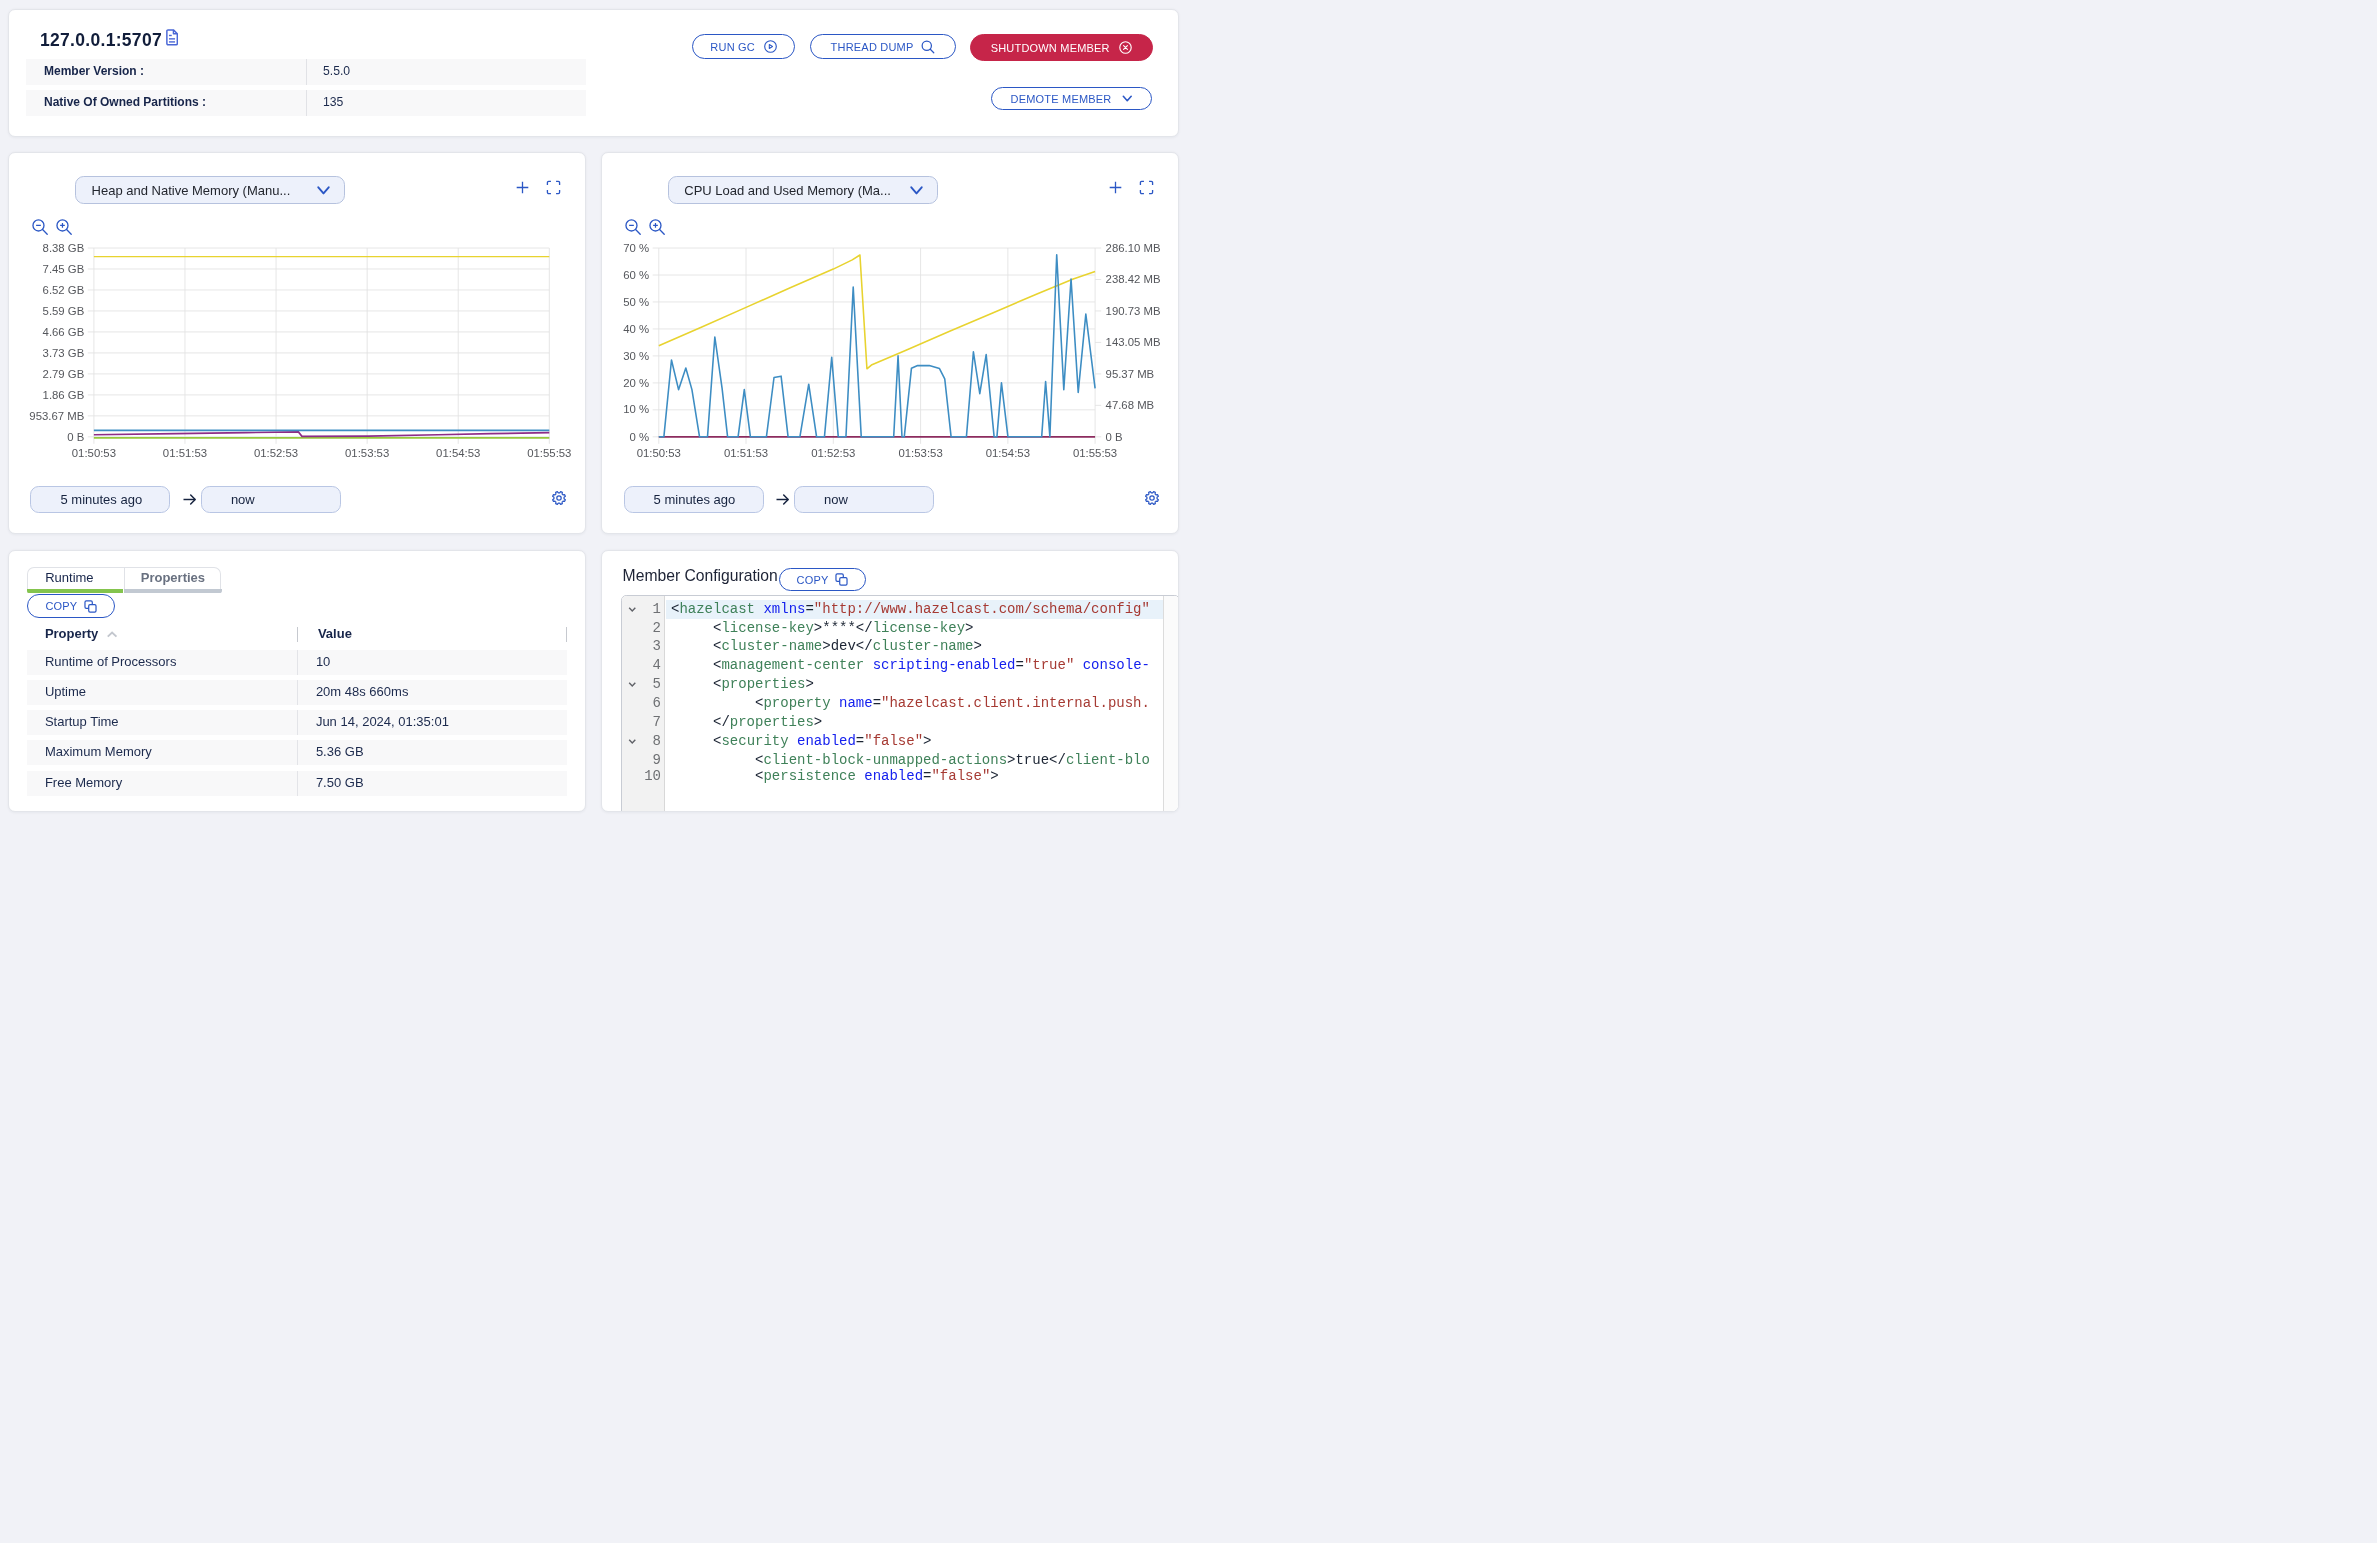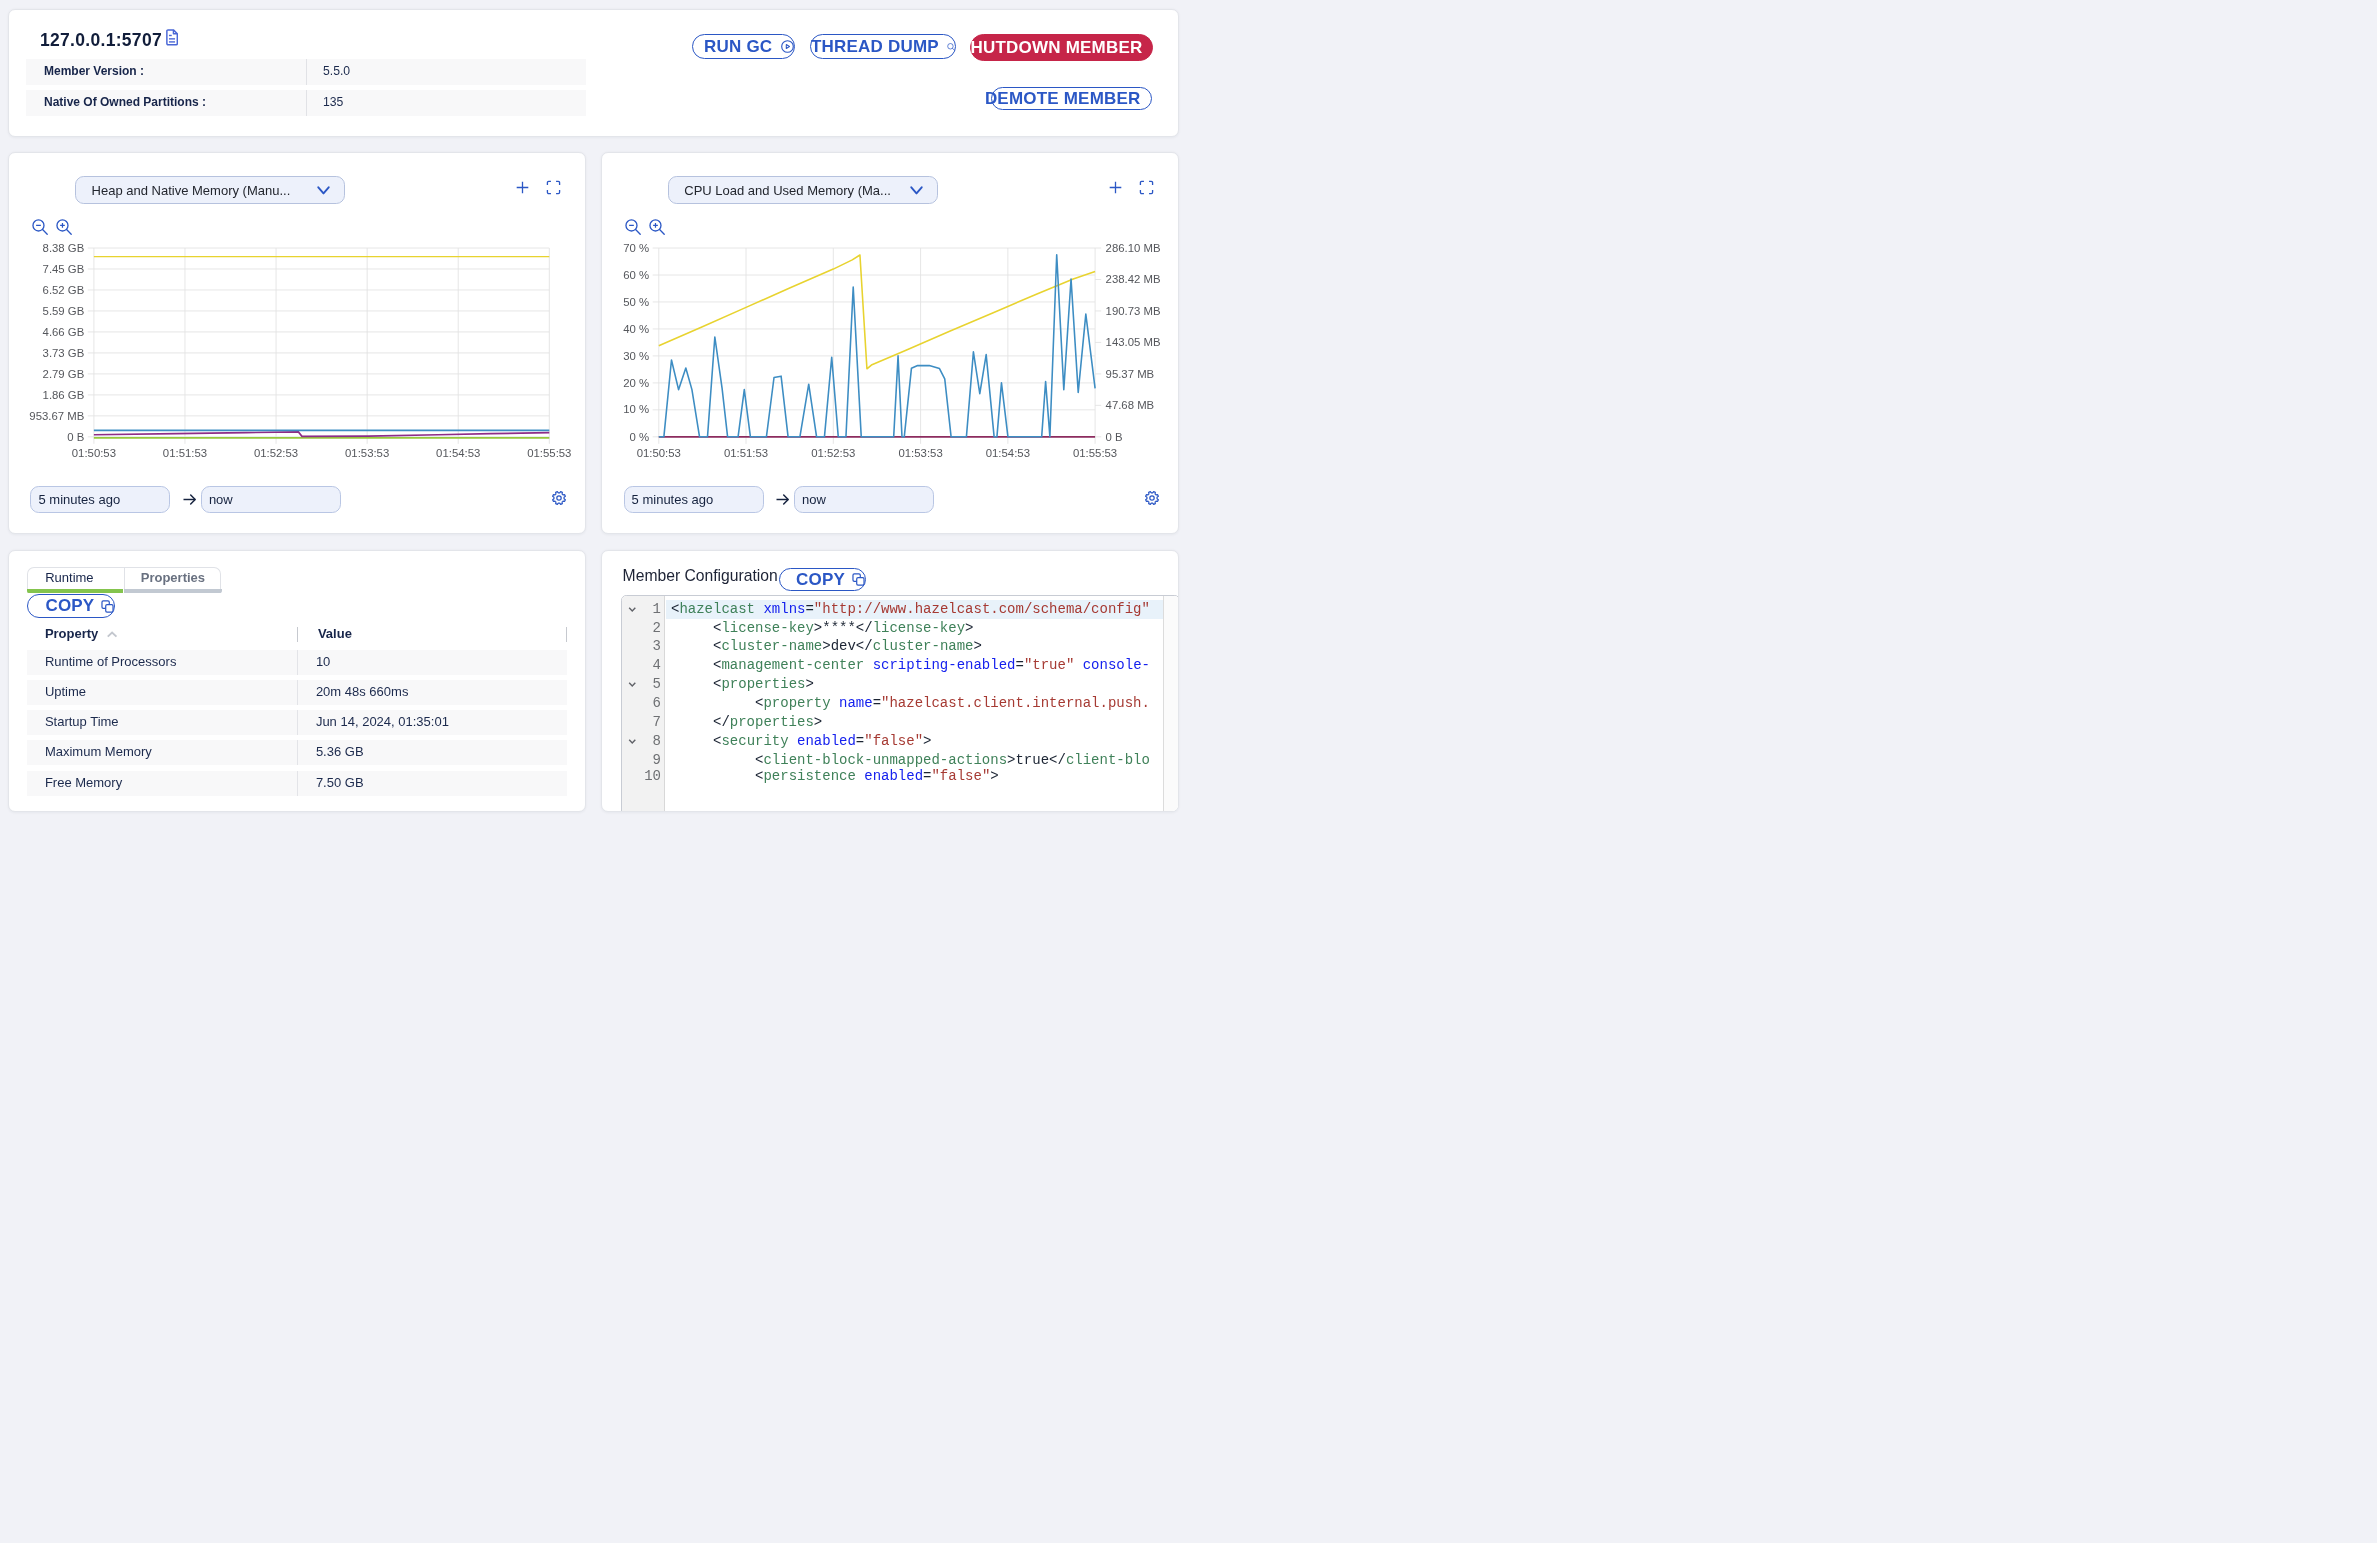--- a/index.html
+++ b/index.html
@@ -1,21 +1,21 @@
 <!DOCTYPE html>
 <html style="font-size:14px"><head><meta charset="utf-8"><style>
 * { margin:0; padding:0; box-sizing:border-box; }
 html,body { width:1189px; height:772px; background:#f1f2f7; font-family:"Liberation Sans",sans-serif; overflow:hidden; }
 .abs { position:absolute; }
 .mono { font-family:"Liberation Mono",monospace; }
 .card { position:absolute; background:#fff; border:0.9px solid #e3e5ea; border-radius:7px; box-shadow:0 0.9px 2.6px rgba(20,30,60,.05); }
-.pill { position:absolute; display:flex; align-items:center; justify-content:flex-end; border-radius:873px; font-size:17px; letter-spacing:0.2px; color:#2b57c5; border:0.9px solid #2b57c5; background:#fff; white-space:nowrap;font-weight:bold; }
+.pill { position:absolute; display:flex; align-items:center; justify-content:center; border-radius:873px; font-size:11px; letter-spacing:0.2px; color:#2b57c5; border:0.9px solid #2b57c5; background:#fff; white-space:nowrap; }
 .rowlab { font-weight:bold; color:#17254a; font-size:12px; }
 .sel { position:absolute; display:flex; align-items:center; background:#edf1fb; border:0.9px solid #b6c2de; border-radius:8.7px; font-size:13px; color:#23262e; padding-left:15.7px;margin-left:48px; }
-.inp { position:absolute; display:flex; align-items:center; background:#edf1fb; border:0.9px solid #b9c6e4; border-radius:8.7px; font-size:13px; color:#16233f; padding-left:7px; }
+.inp { position:absolute; display:flex; align-items:center; background:#edf1fb; border:0.9px solid #b9c6e4; border-radius:8.7px; font-size:13px; color:#16233f; padding-left:29px; }
 </style></head><body>
 <div class="card" style="left:7.9px;top:8.7px;width:1171px;height:128px"></div>
 <div class="abs" style="left:40px;top:32px;font-size:17.5px;font-weight:bold;color:#111d3a;line-height:17.5px;letter-spacing:0.3px">127.0.0.1:5707</div>
 <svg class="abs" style="left:166px;top:29px" width="12.2" height="16.6" viewBox="0 0 14 19">
     <path d="M2.3 1 h6.2 l4.5 4.5 v11.2 a1.3 1.3 0 0 1 -1.3 1.3 h-9.4 a1.3 1.3 0 0 1 -1.3 -1.3 v-14.4 a1.3 1.3 0 0 1 1.3 -1.3 z" fill="none" stroke="#4a67d6" stroke-width="1.7" stroke-linejoin="round"></path>
     <path d="M8.5 1.2 v4.3 h4.3" fill="none" stroke="#4a67d6" stroke-width="1.6" stroke-linejoin="round"></path>
     <line x1="3.4" y1="7.4" x2="6.6" y2="7.4" stroke="#4a67d6" stroke-width="1.6"></line>
     <line x1="3.4" y1="11.3" x2="10.4" y2="11.3" stroke="#4a67d6" stroke-width="1.6"></line>
     <line x1="3.4" y1="14.8" x2="10.4" y2="14.8" stroke="#4a67d6" stroke-width="1.6"></line>
   </svg>

